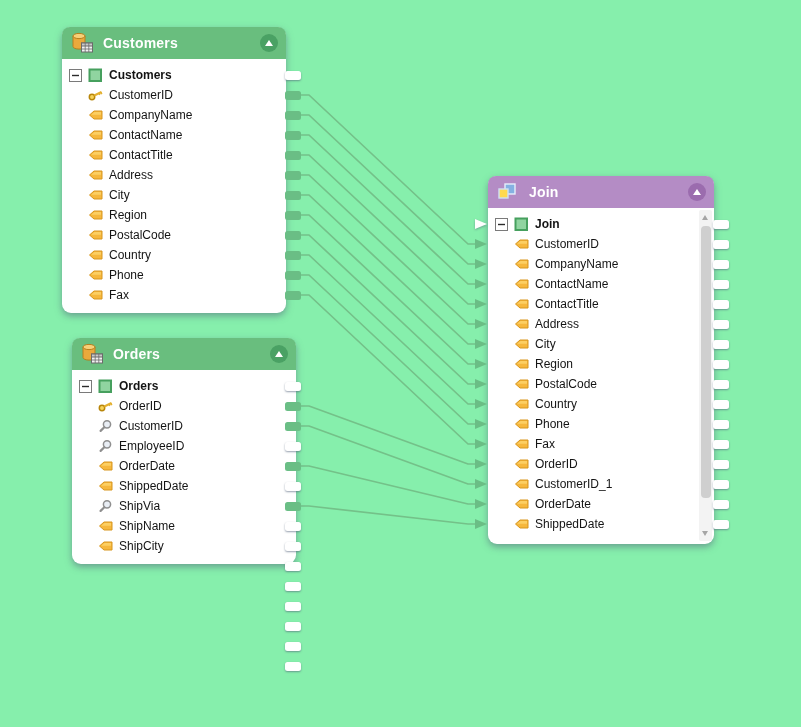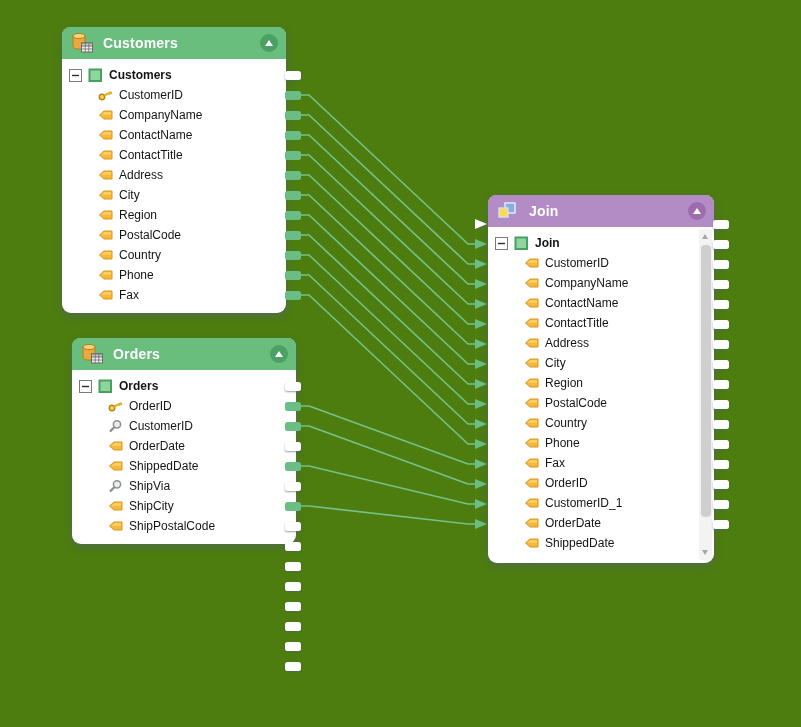--- a/index.html
+++ b/index.html
@@ -1,27 +1,27 @@
 <!DOCTYPE html>
 <html><head>
 <meta charset="utf-8">
 <style>
   html,body{margin:0;padding:0;}
   body{background:#b3c3d5;font-family:"Liberation Sans",sans-serif;}
-  .canvas{position:relative;width:801px;height:727px;overflow:hidden;background:#4d7c0f;}
+  .canvas{position:relative;width:801px;height:727px;overflow:hidden;background:#86efac;}
   svg.wires{position:absolute;left:0;top:0;width:801px;height:727px;}
   .node{position:absolute;background:#fff;border-radius:9px;box-shadow:0 3px 7px rgba(80,97,120,.55);}
   .node-header{height:32px;border-radius:8px 8px 0 0;display:flex;align-items:center;padding:0 8px;}
   .hdr-icon{width:24px;height:22px;margin-right:9px;flex:0 0 auto;display:flex;align-items:center;}
   .node-title{color:#fff;font-weight:bold;font-size:14px;flex:1;letter-spacing:.2px;}
   .collapse-btn{width:18px;height:18px;border-radius:50%;display:flex;align-items:center;justify-content:center;cursor:pointer;}
   .collapse-tri{width:0;height:0;border-left:4px solid transparent;border-right:4px solid transparent;border-bottom:6px solid #fff;margin-top:-1px;}
   .node-body{position:relative;padding:6px 0 8px 0;}
   .node-body.pad-lg{padding-bottom:10px;}
-  .row{height:20px;display:flex;align-items:center;padding-left:36px;font-size:12px;color:#141414;}
+  .row{height:20px;display:flex;align-items:center;padding-left:26px;font-size:12px;color:#141414;}
   .row.group{padding-left:7px;}
   .exp{width:13px;height:13px;margin-right:6px;flex:0 0 auto;display:flex;}
   .icon{width:15px;height:14px;margin-right:6px;flex:0 0 auto;display:flex;align-items:center;}
   .lbl{white-space:nowrap;}
   .row.bold .lbl{font-weight:bold;}
   .stub{position:absolute;width:16px;height:9px;border-radius:2.5px;}
   .stub.linked{background:#6abe85;}
   .stub.idle{background:#ffffff;box-shadow:0 1px 2px rgba(80,97,120,.6);}
   .arrow{position:absolute;width:0;height:0;border-top:5px solid transparent;border-bottom:5px solid transparent;border-left:12px solid #6abe85;}
   .arrow.idle{border-left-color:#ffffff;filter:drop-shadow(0 1px 1px rgba(80,97,120,.5));}
@@ -243,80 +243,89 @@
             <svg width="15" height="14" viewBox="0 0 15 14">
               <circle cx="9" cy="5.3" r="3.6" fill="#e9eef5" stroke="#8f8f8f" stroke-width="1.5"></circle>
               <line x1="6.3" y1="8.2" x2="2.6" y2="11.9" stroke="#8f8f8f" stroke-width="2.2" stroke-linecap="round"></line>
             </svg>
           </span>
           <span class="lbl">CustomerID</span>
         </div>
         <div class="row">
           <span class="icon">
             <svg width="15" height="14" viewBox="0 0 15 14">
-              <polygon points="14,3 6,3 1.5,7 6,11 14,11" fill="#f6b73c" stroke="#d8961e" stroke-width="1"></polygon>
-              <polygon points="13,4 6.5,4 3.2,6.8 13,6.8" fill="#fccf62"></polygon>
-            </svg>
-          </span>
-          <span class="lbl">OrderDate</span>
-        </div>
-        <div class="row">
-          <span class="icon">
-            <svg width="15" height="14" viewBox="0 0 15 14">
-              <polygon points="14,3 6,3 1.5,7 6,11 14,11" fill="#f6b73c" stroke="#d8961e" stroke-width="1"></polygon>
-              <polygon points="13,4 6.5,4 3.2,6.8 13,6.8" fill="#fccf62"></polygon>
-            </svg>
-          </span>
-          <span class="lbl">ShippedDate</span>
-        </div>
-        <div class="row">
-          <span class="icon">
-            <svg width="15" height="14" viewBox="0 0 15 14">
               <circle cx="9" cy="5.3" r="3.6" fill="#e9eef5" stroke="#8f8f8f" stroke-width="1.5"></circle>
               <line x1="6.3" y1="8.2" x2="2.6" y2="11.9" stroke="#8f8f8f" stroke-width="2.2" stroke-linecap="round"></line>
             </svg>
           </span>
+          <span class="lbl">EmployeeID</span>
+        </div>
+        <div class="row">
+          <span class="icon">
+            <svg width="15" height="14" viewBox="0 0 15 14">
+              <polygon points="14,3 6,3 1.5,7 6,11 14,11" fill="#f6b73c" stroke="#d8961e" stroke-width="1"></polygon>
+              <polygon points="13,4 6.5,4 3.2,6.8 13,6.8" fill="#fccf62"></polygon>
+            </svg>
+          </span>
+          <span class="lbl">OrderDate</span>
+        </div>
+        <div class="row">
+          <span class="icon">
+            <svg width="15" height="14" viewBox="0 0 15 14">
+              <polygon points="14,3 6,3 1.5,7 6,11 14,11" fill="#f6b73c" stroke="#d8961e" stroke-width="1"></polygon>
+              <polygon points="13,4 6.5,4 3.2,6.8 13,6.8" fill="#fccf62"></polygon>
+            </svg>
+          </span>
+          <span class="lbl">ShippedDate</span>
+        </div>
+        <div class="row">
+          <span class="icon">
+            <svg width="15" height="14" viewBox="0 0 15 14">
+              <circle cx="9" cy="5.3" r="3.6" fill="#e9eef5" stroke="#8f8f8f" stroke-width="1.5"></circle>
+              <line x1="6.3" y1="8.2" x2="2.6" y2="11.9" stroke="#8f8f8f" stroke-width="2.2" stroke-linecap="round"></line>
+            </svg>
+          </span>
           <span class="lbl">ShipVia</span>
         </div>
         <div class="row">
           <span class="icon">
             <svg width="15" height="14" viewBox="0 0 15 14">
               <polygon points="14,3 6,3 1.5,7 6,11 14,11" fill="#f6b73c" stroke="#d8961e" stroke-width="1"></polygon>
               <polygon points="13,4 6.5,4 3.2,6.8 13,6.8" fill="#fccf62"></polygon>
             </svg>
           </span>
+          <span class="lbl">ShipName</span>
+        </div>
+        <div class="row">
+          <span class="icon">
+            <svg width="15" height="14" viewBox="0 0 15 14">
+              <polygon points="14,3 6,3 1.5,7 6,11 14,11" fill="#f6b73c" stroke="#d8961e" stroke-width="1"></polygon>
+              <polygon points="13,4 6.5,4 3.2,6.8 13,6.8" fill="#fccf62"></polygon>
+            </svg>
+          </span>
           <span class="lbl">ShipCity</span>
-        </div>
-        <div class="row">
-          <span class="icon">
-            <svg width="15" height="14" viewBox="0 0 15 14">
-              <polygon points="14,3 6,3 1.5,7 6,11 14,11" fill="#f6b73c" stroke="#d8961e" stroke-width="1"></polygon>
-              <polygon points="13,4 6.5,4 3.2,6.8 13,6.8" fill="#fccf62"></polygon>
-            </svg>
-          </span>
-          <span class="lbl">ShipPostalCode</span>
         </div>
       </div>
     </div>
     <div class="stub idle" style="left: 285px; top: 381.5px;"></div>
     <div class="stub linked" style="left: 285px; top: 401.5px;"></div>
     <div class="stub linked" style="left: 285px; top: 421.5px;"></div>
     <div class="stub idle" style="left: 285px; top: 441.5px;"></div>
     <div class="stub linked" style="left: 285px; top: 461.5px;"></div>
     <div class="stub idle" style="left: 285px; top: 481.5px;"></div>
     <div class="stub linked" style="left: 285px; top: 501.5px;"></div>
     <div class="stub idle" style="left: 285px; top: 521.5px;"></div>
     <div class="stub idle" style="left: 285px; top: 541.5px;"></div>
     <div class="stub idle" style="left: 285px; top: 561.5px;"></div>
     <div class="stub idle" style="left: 285px; top: 581.5px;"></div>
     <div class="stub idle" style="left: 285px; top: 601.5px;"></div>
     <div class="stub idle" style="left: 285px; top: 621.5px;"></div>
     <div class="stub idle" style="left: 285px; top: 641.5px;"></div>
     <div class="stub idle" style="left: 285px; top: 661.5px;"></div>
-    <div class="node" style="left: 488px; top: 176px; width: 226px; margin-top: 19px;">
+    <div class="node" style="left: 488px; top: 176px; width: 226px;">
       <div class="node-header" style="background: rgb(180, 140, 197);">
         <span class="hdr-icon">
           <svg width="22" height="20" viewBox="0 0 22 20">
             <rect x="9" y="2" width="10" height="10" fill="#85b1e2" stroke="#e6eefb" stroke-width="1.4"></rect>
             <rect x="3" y="7" width="9" height="9" fill="#ffd94f" stroke="#cfe0f5" stroke-width="1.4"></rect>
           </svg>
         </span>
         <span class="node-title">Join</span>
         <span class="collapse-btn" style="background: rgb(155, 108, 174);">
           <span class="collapse-tri"></span>

